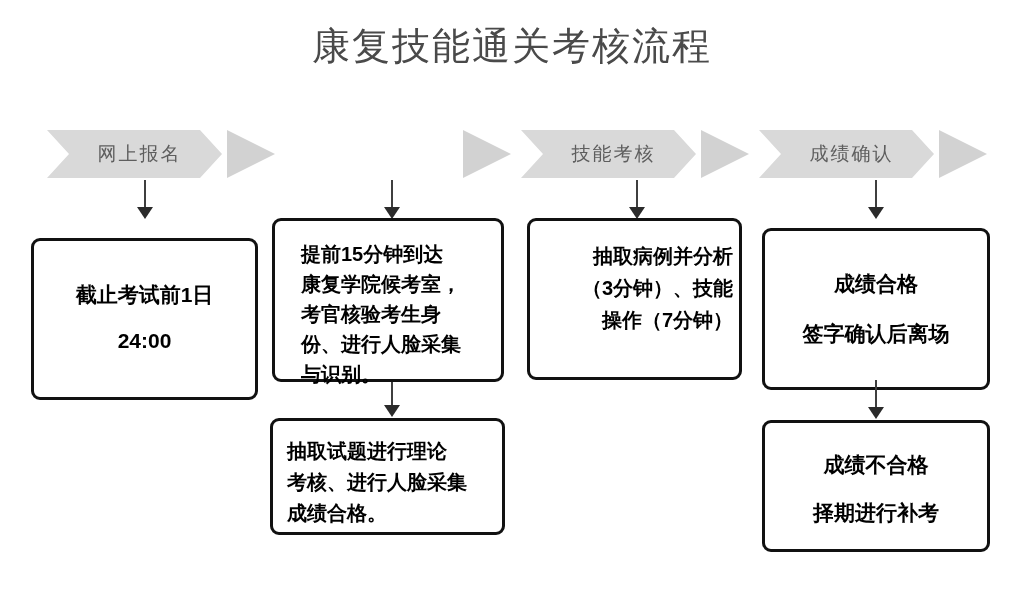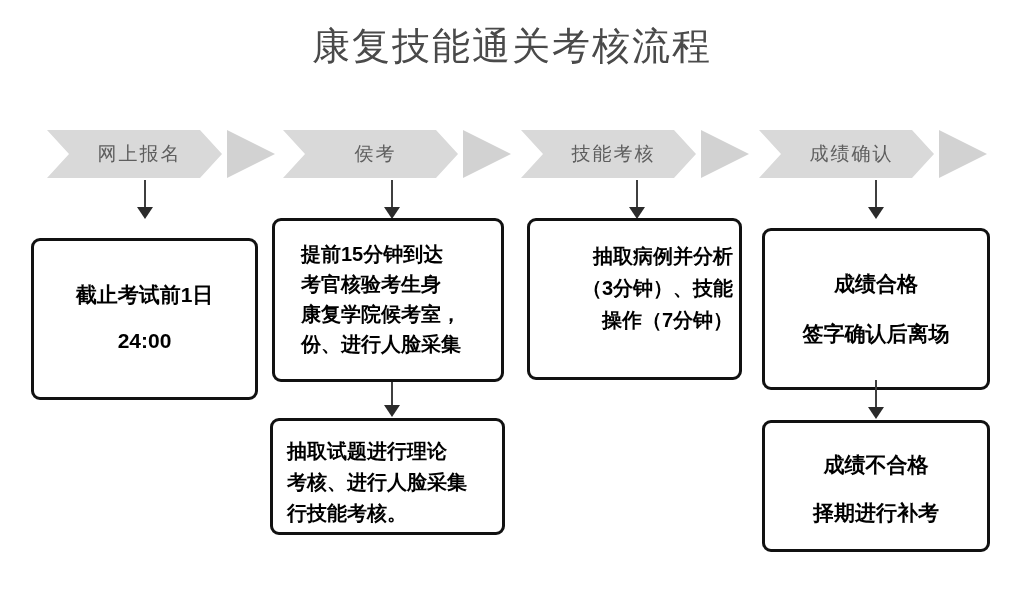--- a/index.html
+++ b/index.html
@@ -122,23 +122,20 @@
   <div class="title">康复技能通关考核流程</div>
 
   <div class="chevron" style="left:47px; top:130px; width:218px;">
     <div class="body" style="width:175px;">
       <span class="label">网上报名</span>
     </div>
     <div class="tip" style="left:180px;"></div>
   </div>
 
   <div class="chevron" style="left:283px; top:130px; width:218px;">
-    <div class="body" style="width:175px;">
-      <span class="label">侯考</span>
-    </div>
     <div class="tip" style="left:180px;"></div>
   </div>
 
   <div class="chevron" style="left:521px; top:130px; width:218px;">
     <div class="body" style="width:175px;">
       <span class="label">技能考核</span>
     </div>
     <div class="tip" style="left:180px;"></div>
   </div>
 
@@ -172,23 +169,24 @@
   <div class="box" style="left:31px; top:218px; width:227px; height:162px;margin-top:20px;">
     <div class="text txt-center" style="top:31px; font-size:21px; line-height:46px;">
       <span class="line">截止考试前1日</span>
       <span class="line">24:00</span>
     </div>
   </div>
 
   <div class="box" style="left:272px; top:218px; width:232px; height:164px;">
     <div class="text txt-left" style="left:14px; right:8px; top:18px; font-size:20px; line-height:30px;margin-left:12px;">
       <span class="line">提前15分钟到达</span>
+      <span class="line">康复学院候考室，</span>
       <span class="line">考官核验考生身</span>
-      <span class="line">康复学院候考室，</span>
       <span class="line">份、进行人脸采集</span>
+      <span class="line">与识别。</span>
     </div>
   </div>
 
   <div class="box" style="left:527px; top:218px; width:215px; height:162px;">
     <div class="text txt-left" style="left:12px; right:6px; top:19px; font-size:20px; line-height:32px;text-align:right;">
       <span class="line">抽取病例并分析</span>
       <span class="line">（3分钟）、技能</span>
       <span class="line">操作（7分钟）</span>
     </div>
   </div>
@@ -207,21 +205,21 @@
 
   <div class="arrow" style="left:868px; top:380px; height:40px;">
     <div class="shaft" style="height:30px;"></div>
     <div class="head" style="top:27px;"></div>
   </div>
 
   <div class="box" style="left:270px; top:418px; width:235px; height:117px;">
     <div class="text txt-left" style="left:14px; right:8px; top:15px; font-size:20px; line-height:31px;">
       <span class="line">抽取试题进行理论</span>
       <span class="line">考核、进行人脸采集</span>
-      <span class="line">行技能考核。</span>
+      <span class="line">成绩合格。</span>
     </div>
   </div>
 
   <div class="box" style="left:762px; top:420px; width:228px; height:132px;">
     <div class="text txt-center" style="top:18px; font-size:21px; line-height:48px;">
       <span class="line">成绩不合格</span>
       <span class="line">择期进行补考</span>
     </div>
   </div>
 

